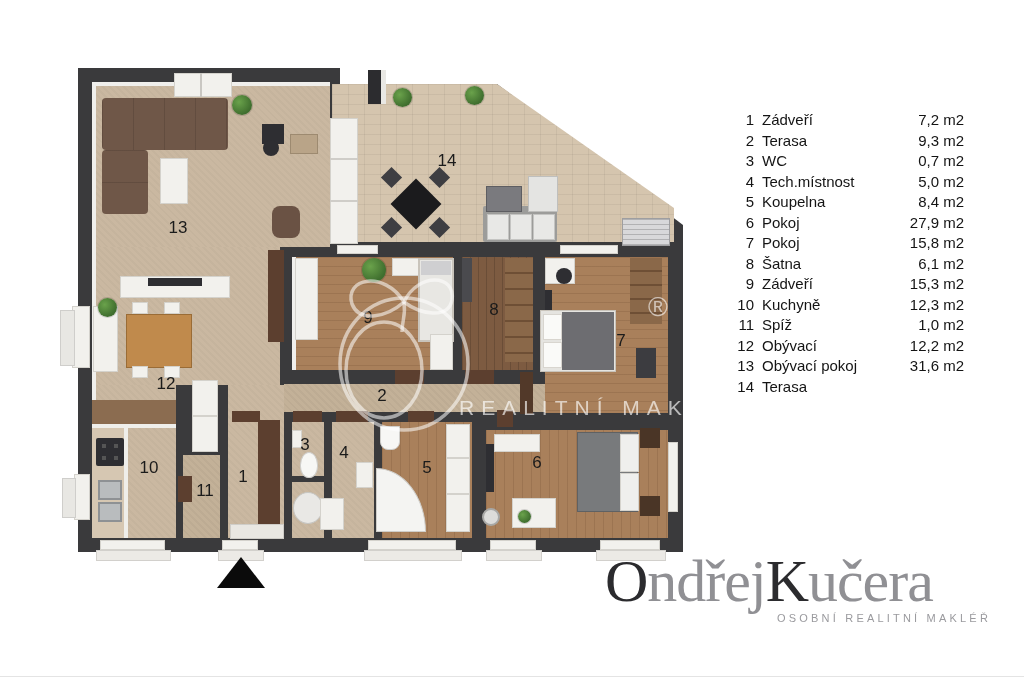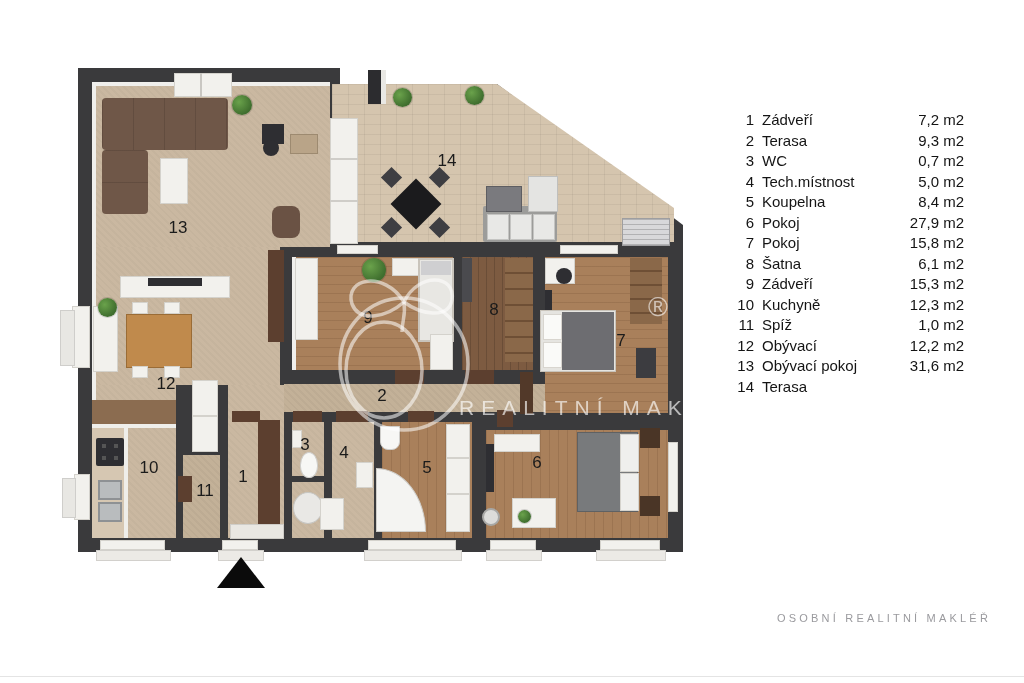--- a/index.html
+++ b/index.html
@@ -298,16 +298,17 @@
       </div>
       <div class="legend-row">
         <span class="legend-num">14</span>
         <span class="legend-name">Terasa</span>
         <span class="legend-area"></span>
       </div>
     </div>
 
   <div id="north-arrow" class="abs"></div>
 
+  <div id="logo-main" class="abs"><span class="logo-dark">O</span><span class="logo-gray">ndřej</span><span class="logo-dark">K</span><span class="logo-gray">učera</span></div>
   <div id="logo-tagline" class="abs">OSOBNÍ REALITNÍ MAKLÉŘ</div>
 
   <div id="bottom-line" class="abs"></div>
 </div>
 
 </body></html>

